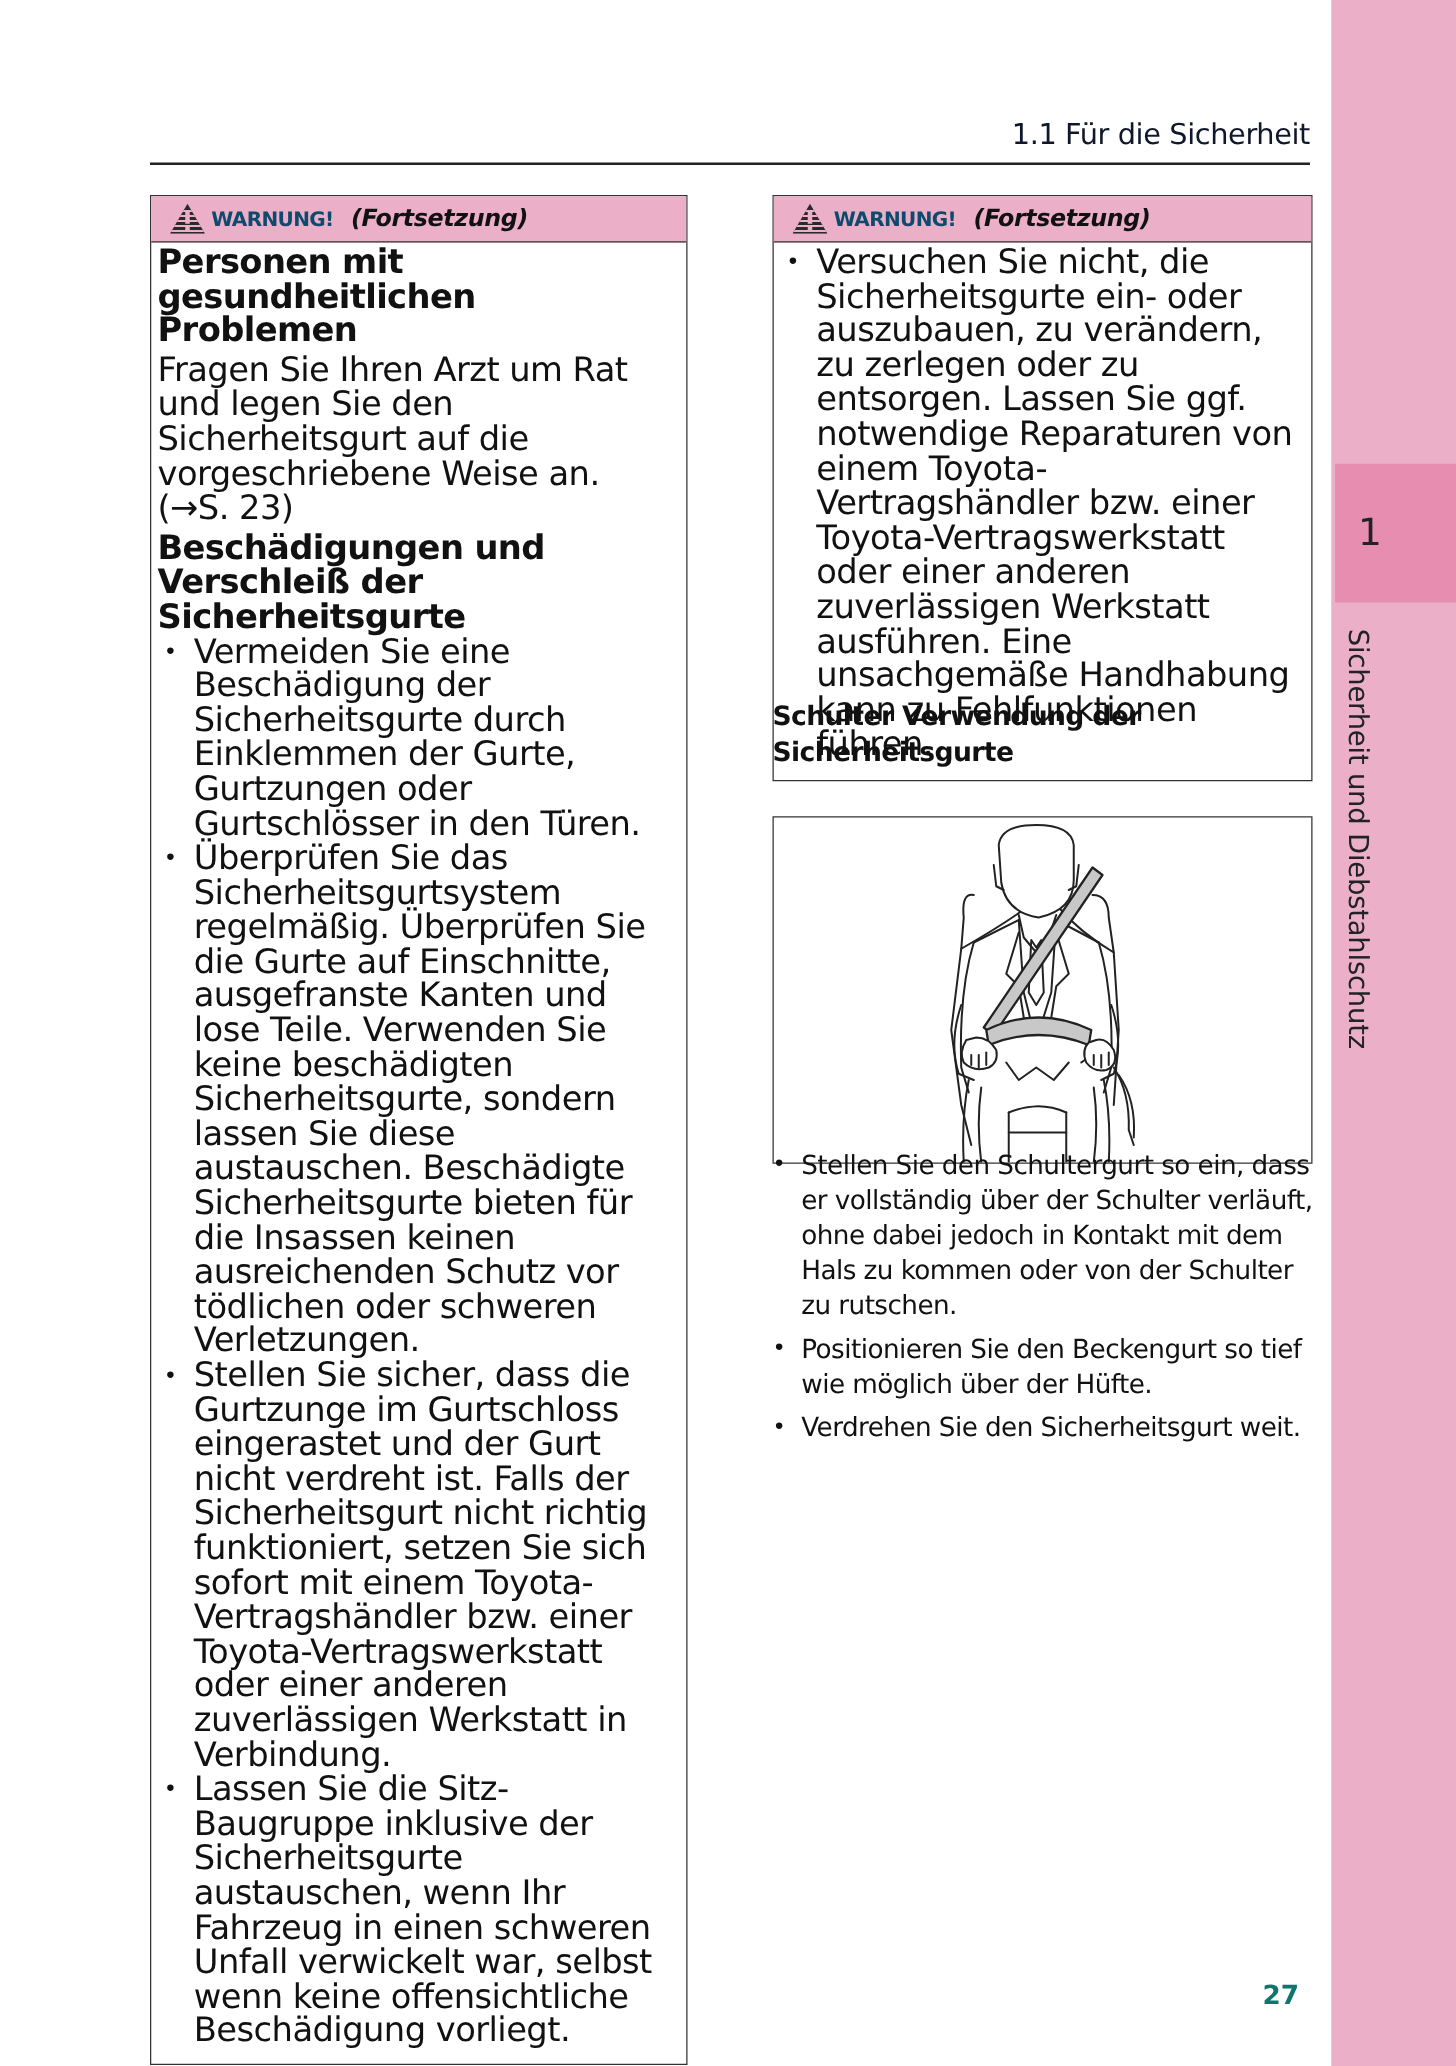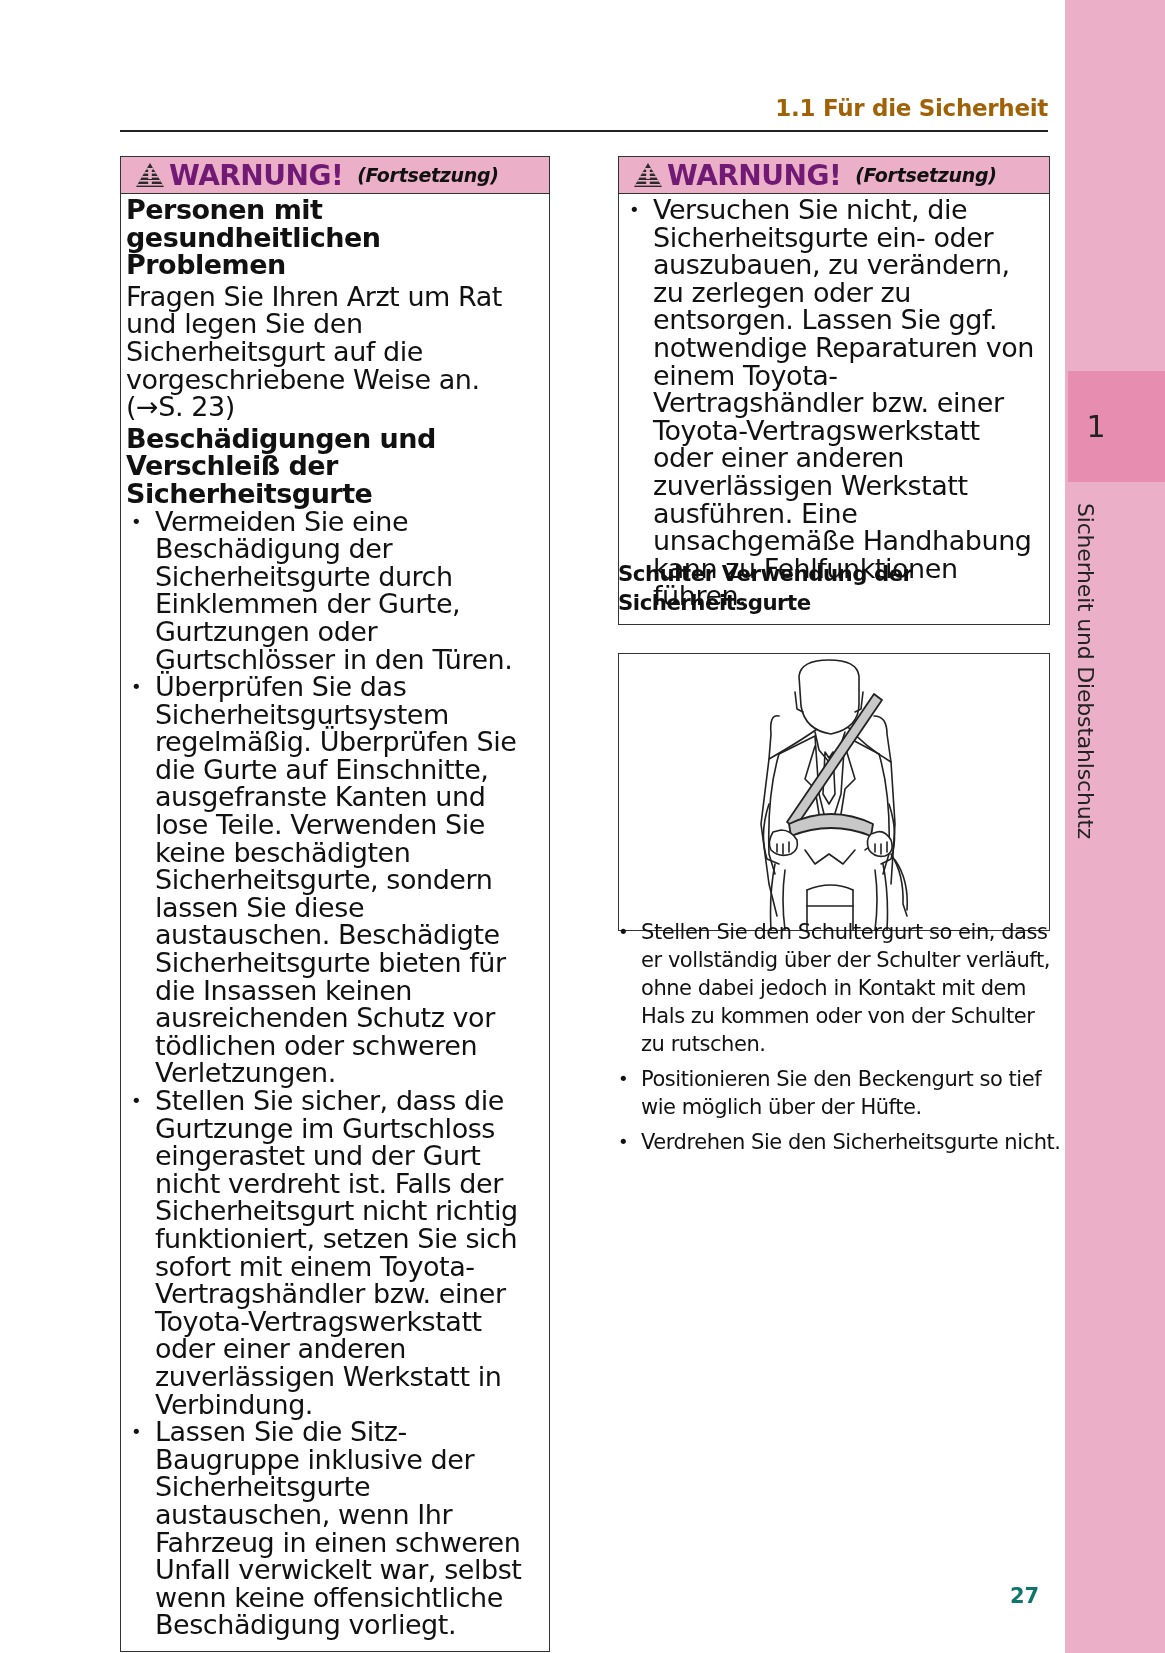--- a/index.html
+++ b/index.html
@@ -50,22 +50,22 @@
       color: #222;
       letter-spacing: -0.2px;
       white-space: nowrap;
     }
 
     
     .section-header {
       position: absolute;
       right: 117px; top: 95px;
       font-size: 23px;
-      font-weight: 700;
-      color: #a16207;
+      font-weight: 400;
+      color: #0f172a;
       letter-spacing: -0.3px;
       white-space: nowrap;
     }
     .header-rule {
       position: absolute;
       left: 120px; top: 130px;
       width: 928px; height: 2px;
       background: #222;
     }
 
@@ -83,24 +83,24 @@
       padding-left: 14px;
       gap: 4px;
       white-space: nowrap;
     }
     .warn-icon {
       width: 30px; height: 26px;
       display: inline-block;
       flex: 0 0 auto;
     }
     .warn-title {
-      font-size: 28px;
+      font-size: 16px;
       font-weight: 700;
       letter-spacing: -0.5px;
-      color: #701a75;
+      color: #0c4a6e;
     }
     .warn-sub {
       font-size: 19px;
       font-weight: 700;
       font-style: italic;
       margin-left: 10px;
       color: #111;
       letter-spacing: -0.3px;
     }
 
@@ -312,17 +312,17 @@
       <path d="M188 252 L234 252"></path>
 
       <path d="M272 200 Q285 220 284 250 L288 262"></path>
       <path d="M276 206 Q290 226 288 256"></path>
     </svg>
   </div>
 
   <ul class="main-list">
     <li>Stellen Sie den Schultergurt so ein, dass er vollständig über der Schulter verläuft, ohne dabei jedoch in Kontakt mit dem Hals zu kommen oder von der Schulter zu rutschen.</li>
     <li>Positionieren Sie den Beckengurt so tief wie möglich über der Hüfte.</li>
-    <li>Verdrehen Sie den Sicherheitsgurte nicht.</li>
+    <li>Verdrehen Sie den Sicherheitsgurt weit.</li>
   </ul>
 
   <div class="page-number">27</div>
 </div>
 
 </body></html>

